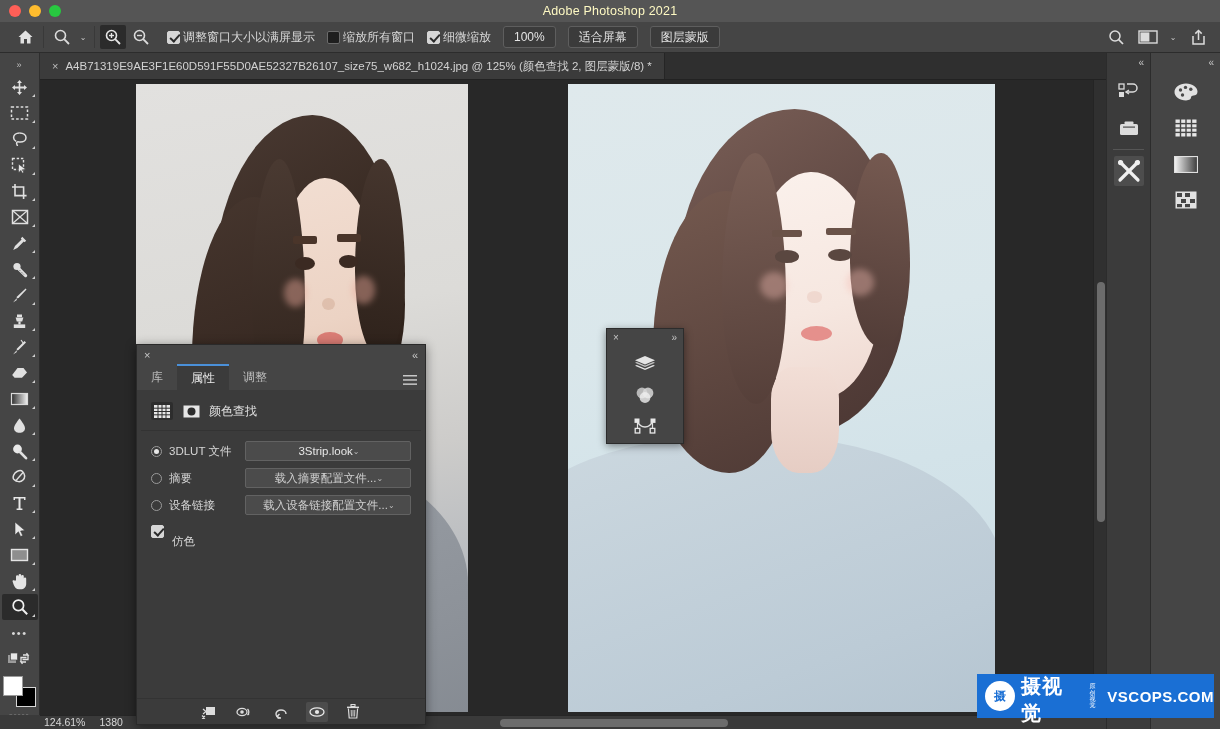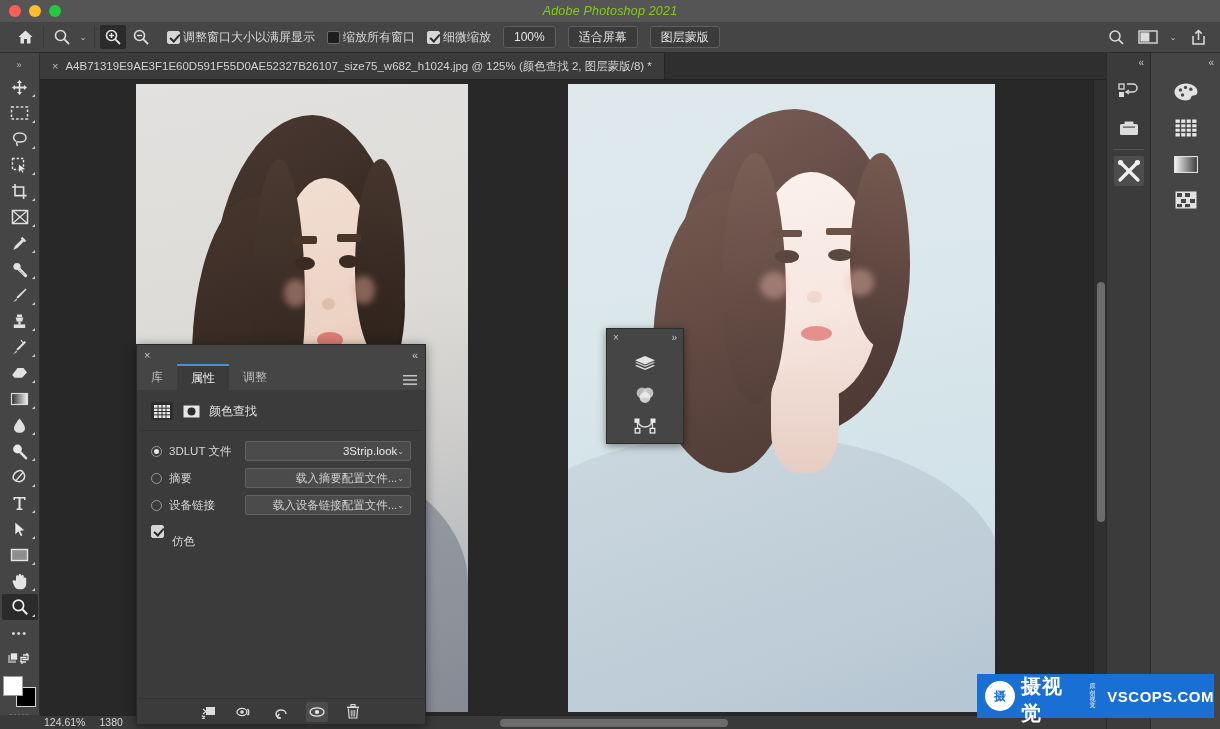--- a/index.html
+++ b/index.html
@@ -16,21 +16,21 @@
   .titlebar {
     position: absolute; left:0; top:0; width:1220px; height:22px;
     background: #555555;
     display: flex; align-items: center;
   }
   .traffic { display:flex; gap:8px; padding-left:9px; }
   .dot { width:12px; height:12px; border-radius:50%; }
   .dot.red{ background:#ff5f57; } .dot.yellow{ background:#febc2e; } .dot.green{ background:#28c840; }
   .title-text {
     position:absolute; left:0; right:0; text-align:center;
-    font-size:12.5px; color:#84cc16; letter-spacing:.2px;font-style:italic;
+    font-size:12.5px; color:#fef9c3; letter-spacing:.2px;
   }
 
   
   .optionsbar {
     position:absolute; left:0; top:22px; width:1220px; height:31px;
     background:#454545; border-bottom:1px solid #2c2c2c;
     display:flex; align-items:center;
   }
   .ob-sep { width:1px; height:22px; background:#393939; margin:0 4px; }
   .ob-btn {
@@ -153,21 +153,21 @@
   .lut-ic { width:22px; height:18px; display:flex; align-items:center; justify-content:center; background:#2d2d2d; border-radius:2px; }
   .lut-ic.plain { background:transparent; }
   .lut-title { font-size:12px; color:#e0e0e0; }
   .props-div { height:1px; background:#333; margin:0 0 8px; }
   .row { display:flex; align-items:center; height:24px; padding:0 10px; margin-bottom:3px; }
   .radio { width:11px; height:11px; border-radius:50%; border:1px solid #9a9a9a; background:#3b3b3b; position:relative; flex:none; }
   .radio.on::after { content:""; position:absolute; left:2px; top:2px; width:5px; height:5px; border-radius:50%; background:#e8e8e8; }
   .row-label { font-size:11.5px; color:#d6d6d6; margin-left:7px; width:76px; white-space:nowrap; }
   .select {
     flex:1; height:20px; background:#4b4b4b; border:1px solid #626262; border-radius:2px;
-    display:flex; align-items:center; justify-content:flex-end; padding:0 6px 0 8px;
+    display:flex; align-items:center; justify-content:center; padding:0 6px 0 8px;
     font-size:11.5px; color:#e6e6e6;
   }
   .select.muted { color:#cfcfcf; }
   .sel-chev { font-size:8px; color:#bdbdbd; }
   .row.chk-row { height:22px; }
   .props-foot {
     position:absolute; left:0; bottom:0; width:100%; height:26px;
     background:#3b3b3b; border-top:1px solid #333;
     display:flex; align-items:center; justify-content:center; gap:14px;
   }

